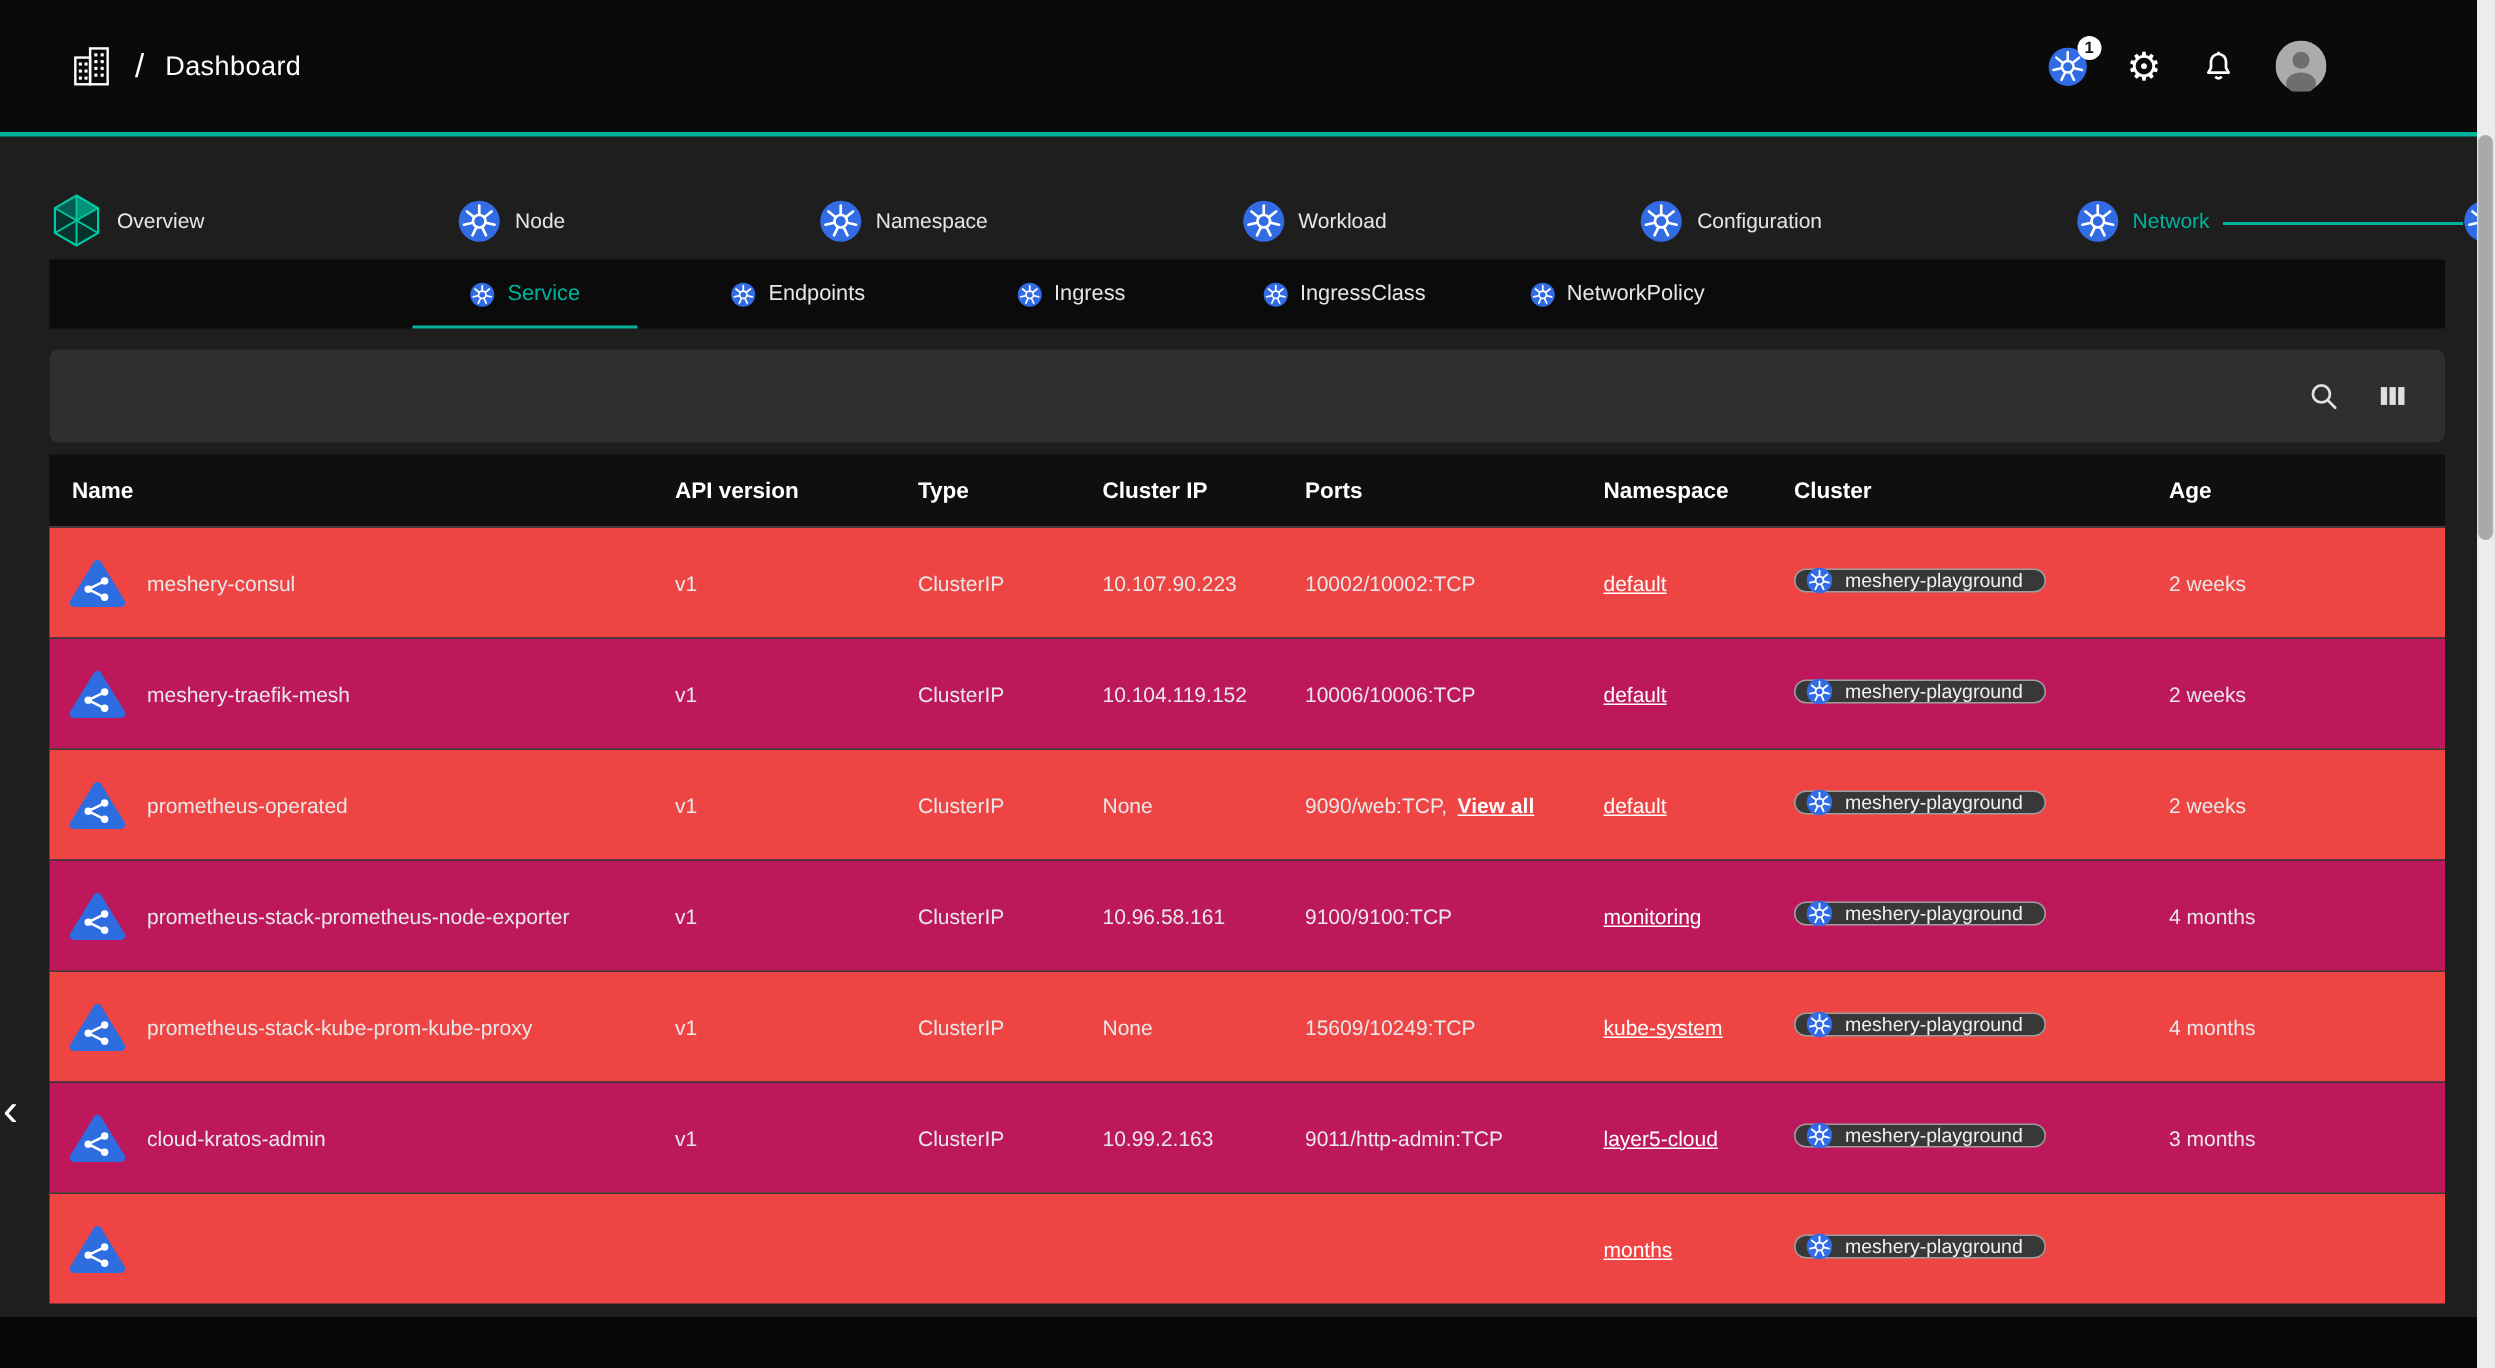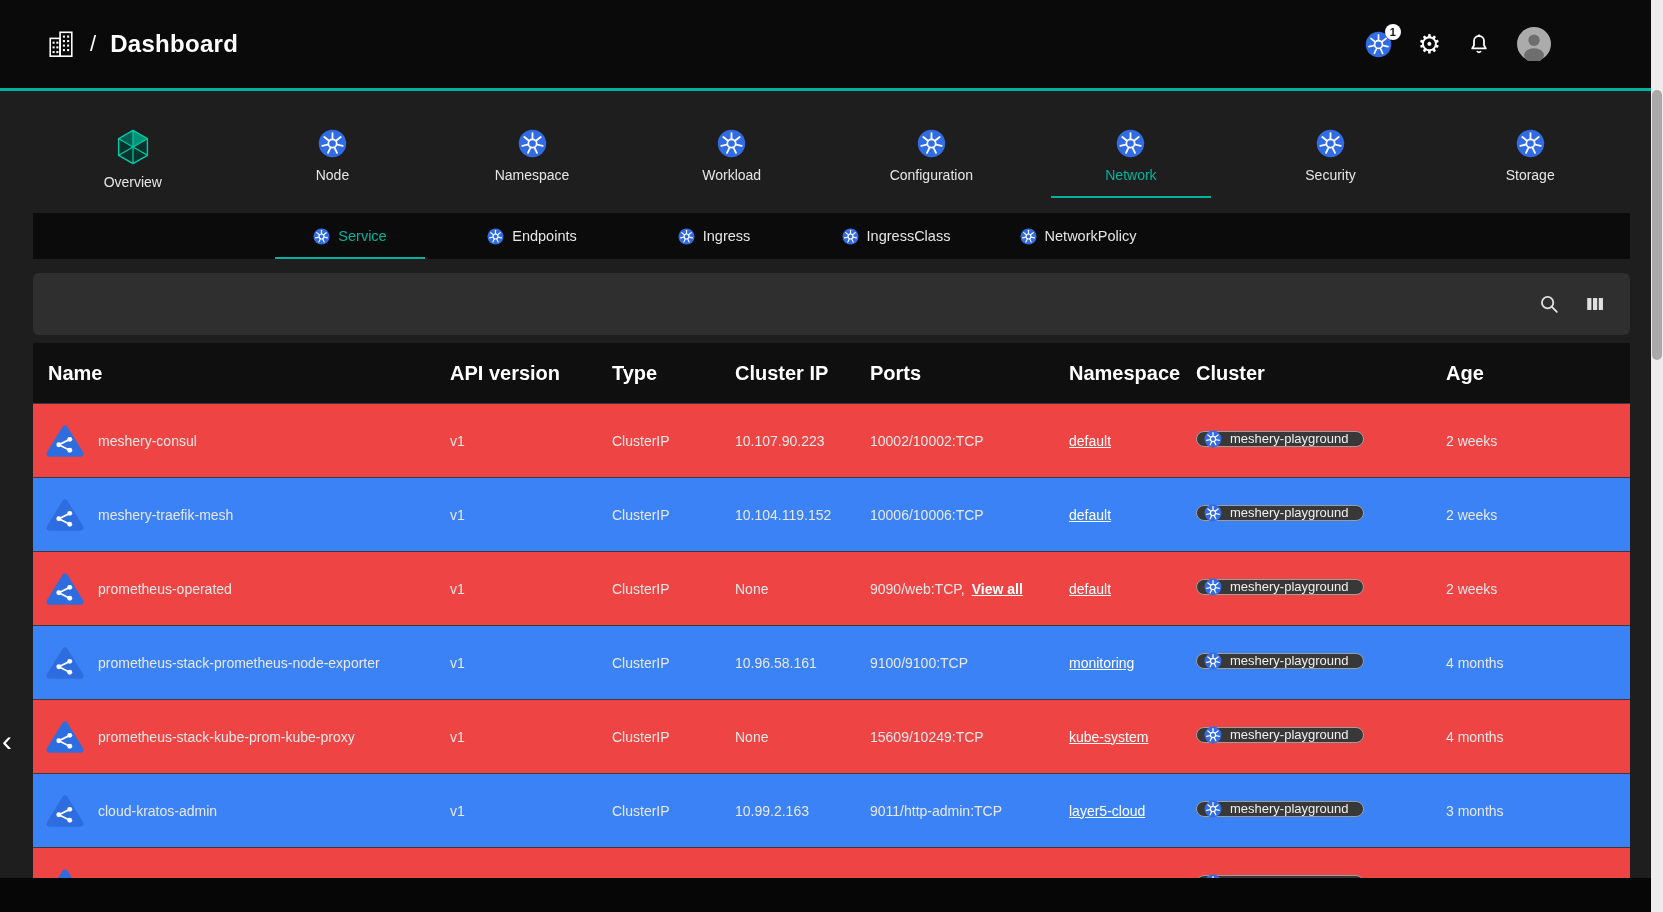--- a/index.html
+++ b/index.html
@@ -6,38 +6,38 @@
   html,body { width:1663px; height:912px; overflow:hidden; background:#1e1e1e;
               font-family:"Liberation Sans", sans-serif; }
 
   
   .app-header { height:88px; background:#0a0a0a; display:flex; align-items:center;
                 justify-content:space-between; padding:0 112px 0 46px; }
   .header-left { display:flex; align-items:center; gap:14px; }
   .logo { width:30px; height:30px; display:inline-flex; cursor:pointer; }
   .logo svg { width:100%; height:100%; }
   .slash { color:#ffffff; font-size:22px; }
-  .page-title { color:#ffffff; font-size:24px; font-weight:bold; letter-spacing:.3px;text-align:center; }
+  .page-title { color:#ffffff; font-size:18px; font-weight:normal; letter-spacing:.3px;text-align:center; }
   .header-right { display:flex; align-items:center; gap:26px; }
   .icon-btn { background:none; border:none; cursor:pointer; position:relative;
               display:flex; align-items:center; justify-content:center; padding:0; }
   .hdr-k8s { width:27px; height:27px; display:inline-flex; }
   .hdr-k8s svg { width:100%; height:100%; }
   .badge { position:absolute; top:-7px; right:-9px; background:#ffffff; color:#111;
            font-size:11px; width:16px; height:16px; border-radius:50%;
            display:flex; align-items:center; justify-content:center; font-weight:bold; }
   .gear-glyph { color:#ffffff; font-size:26px; line-height:1; }
   .bell-icon, .avatar-icon, .search-icon, .cols-icon { display:inline-flex; }
   .bell-icon svg { width:24px; height:24px; }
   .avatar-icon svg { width:34px; height:34px; }
   .green-divider { height:3px; background:#00B39F; }
 
   
   .tabs-row { display:flex; margin:38px 33px 0; }
-  .tab { flex:1; display:flex; flex-direction:column; align-items:center; gap:9px;
+  .tab { flex:1; display:flex; align-items:center; gap:9px;
          cursor:pointer; }
   .tab-icon { width:29px; height:29px; display:inline-flex; align-items:center; justify-content:center; }
   .tab-icon svg { width:100%; height:100%; }
   .tab-icon.meshery { width:36px; height:36px; }
   .tab-label { font-size:14px; color:#e6e6e6; }
   .tab.active .tab-label { color:#00B39F; }
   .tab-underline { height:2px; width:160px; background:transparent; margin-top:4px; }
   .tab.active .tab-underline { background:#00B39F; }
 
   
@@ -57,25 +57,25 @@
   .toolbar { margin:14px 33px 0; height:62px; background:#2f2f2f; border-radius:6px;
              display:flex; align-items:center; justify-content:flex-end; gap:24px;
              padding-right:24px; }
   .search-icon svg, .cols-icon svg { width:22px; height:22px; }
 
   
   .table { margin:8px 33px 0; }
   .thead, .trow { display:grid;
       grid-template-columns:417px 162px 123px 135px 199px 127px 250px 84px;
       align-items:center; }
-  .thead { height:60px; background:#0f0f0f; color:#ffffff; font-weight:bold; font-size:20px; }
+  .thead { height:48px; background:#0f0f0f; color:#ffffff; font-weight:bold; font-size:15px; }
   .thead .th:first-child { padding-left:15px; }
   .trow { height:74px; font-size:14px; color:#e8e8e8; background:#ef4444;
           border-top:1px solid #3a3a3a; cursor:pointer; }
-  .trow.alt { background:#3b82f6; }
+  .trow.alt { background:#be185d; }
   .name-cell { display:flex; align-items:center; gap:14px; padding-left:13px; }
   .svc-icon { width:38px; height:33px; display:inline-flex; flex:none; }
   .svc-icon svg { width:100%; height:100%; }
   .ns-link { color:#ffffff; text-decoration:underline; cursor:pointer; }
   .view-all { color:#ffffff; text-decoration:underline; cursor:pointer; margin-left:7px;
               font-weight:700; }
   .chip { display:inline-flex; align-items:center; gap:8px; height:16px;
           padding:0 14px 0 7px; border:1px solid #9e9e9e; border-radius:16px;
           background:#383838; cursor:pointer; }
   .chip-icon { width:18px; height:18px; display:inline-flex; }

